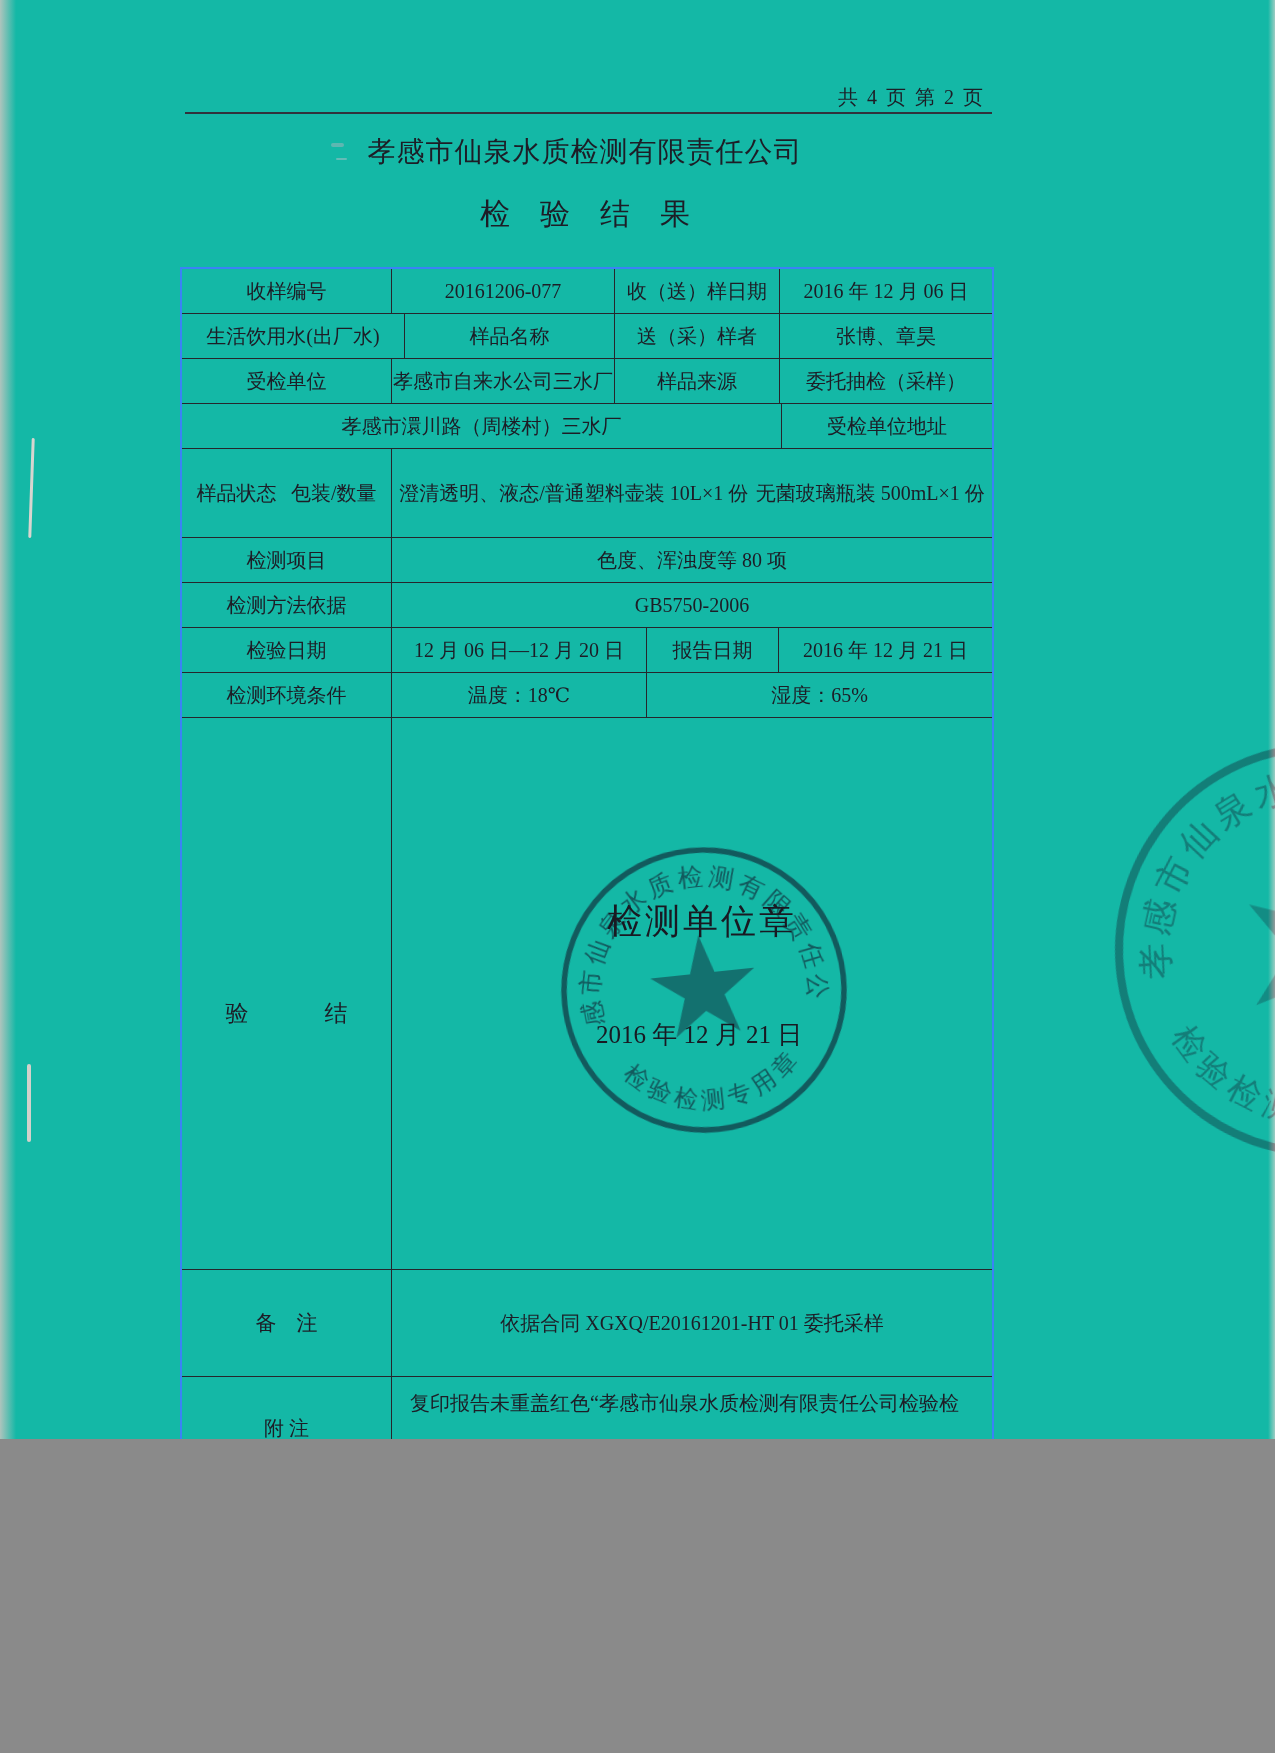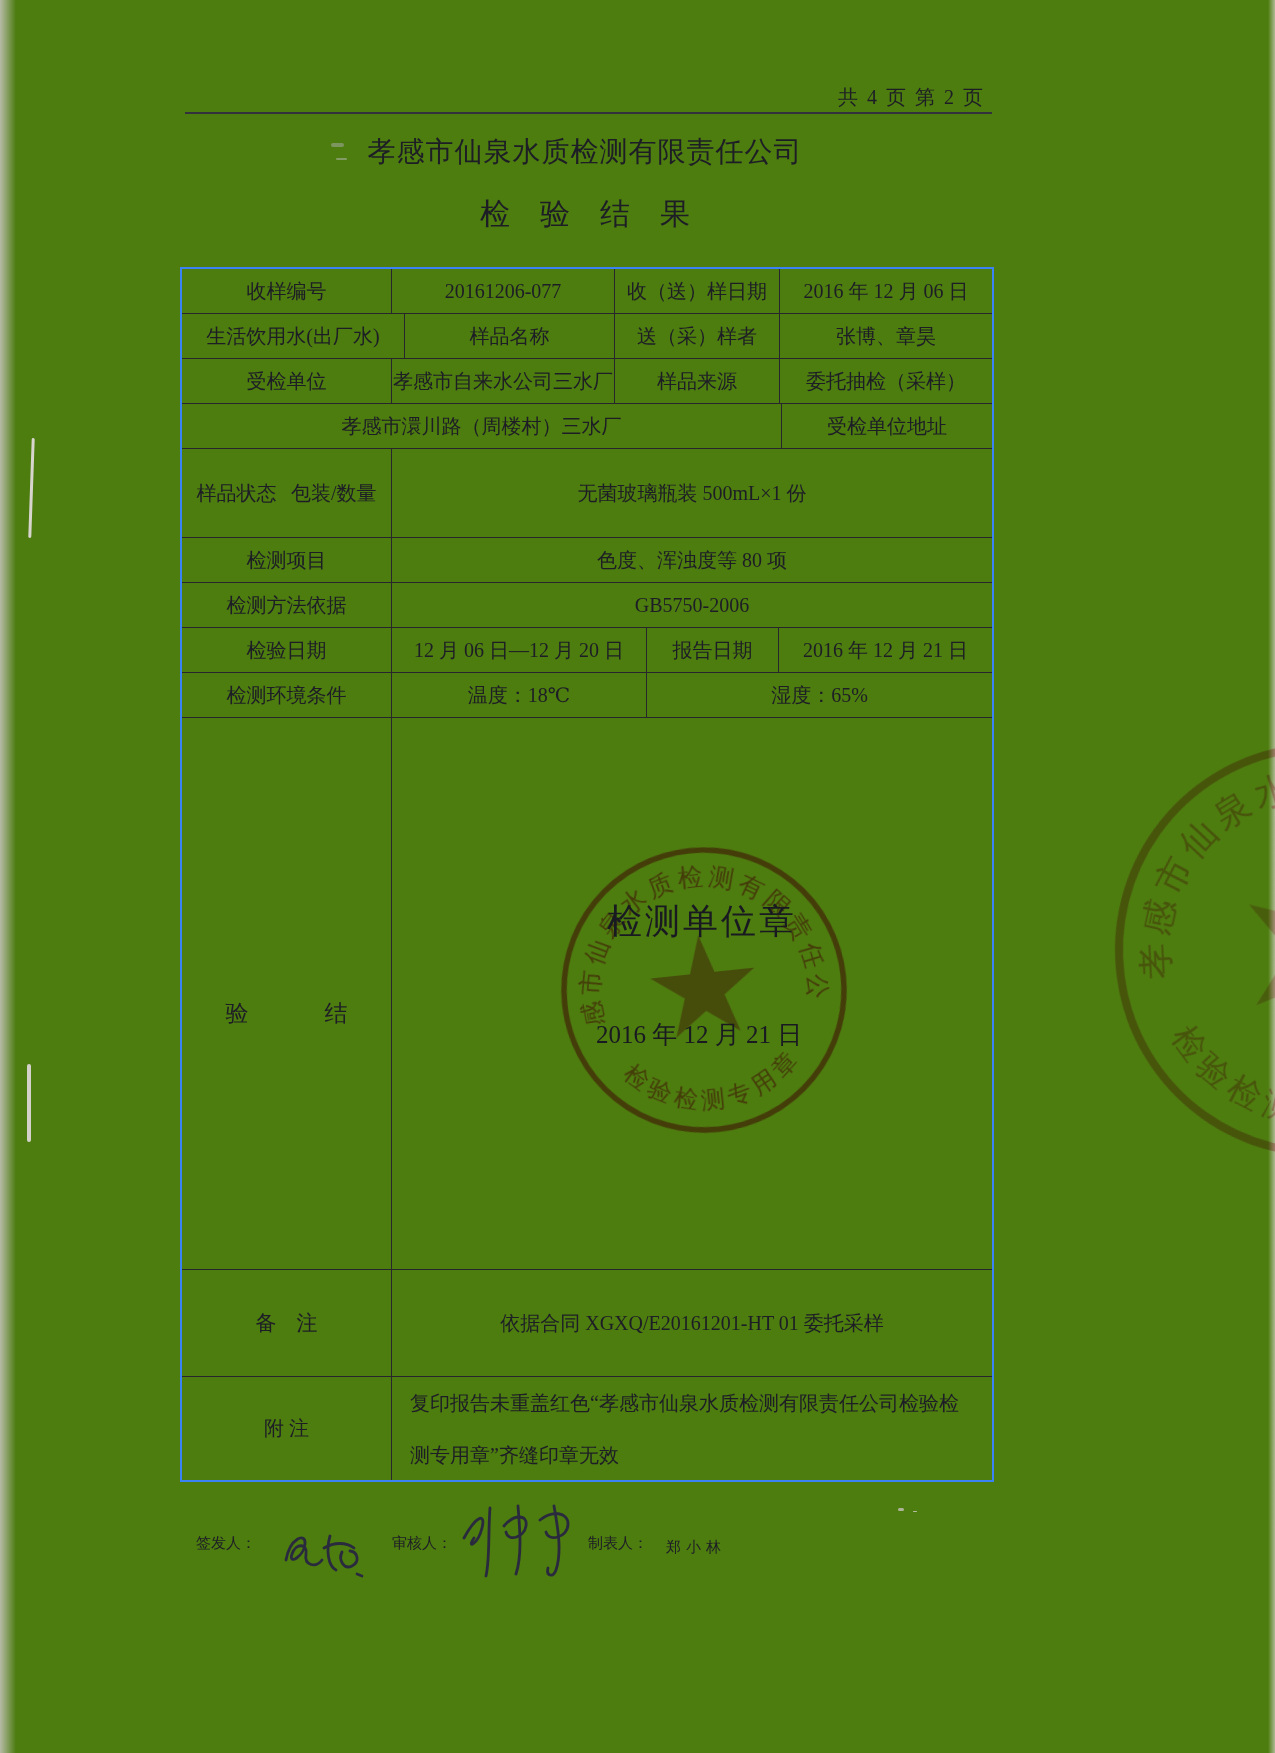--- a/index.html
+++ b/index.html
@@ -1,20 +1,20 @@
 <!DOCTYPE html>
 <html><head>
 <meta charset="utf-8">
 <style>
   html,body{margin:0;padding:0;background:#8a8a8a;}
   .page{
     position:relative;
-    width:1275px;height:1753px;
+    width:1275px;height:1439px;
     margin:0 auto;
-    background:#4d7c0f;
+    background:#14b8a6;
     overflow:hidden;
     font-family:"Liberation Serif","DejaVu Serif",serif;
     color:#1d1d26;
   }
   .abs{position:absolute;}
   
   .edge-shadow-left{left:0;top:0;bottom:0;width:16px;
     background:linear-gradient(90deg,#c9c6c1 0%,rgba(251,250,244,0) 100%);opacity:.85;}
   .edge-shadow-right{right:0;top:0;bottom:0;width:7px;
     background:linear-gradient(270deg,#d8d5cf 0%,rgba(251,250,244,0) 100%);opacity:.7;}
@@ -110,20 +110,21 @@
       <div class="cell wspan">孝感市澴川路（周楼村）三水厂</div>
       <div class="cell w1">受检单位地址</div>
     </div>
 
     <div class="rrow h89">
       <div class="cell w1 col">
         <div>样品状态</div>
         <div>包装/数量</div>
       </div>
       <div class="cell wspan col">
+        <div>澄清透明、液态/普通塑料壶装 10L×1 份</div>
         <div>无菌玻璃瓶装 500mL×1 份</div>
       </div>
     </div>
 
     <div class="rrow h45">
       <div class="cell w1">检测项目</div>
       <div class="cell wspan">色度、浑浊度等 80 项</div>
     </div>
 
     <div class="rrow h45">

